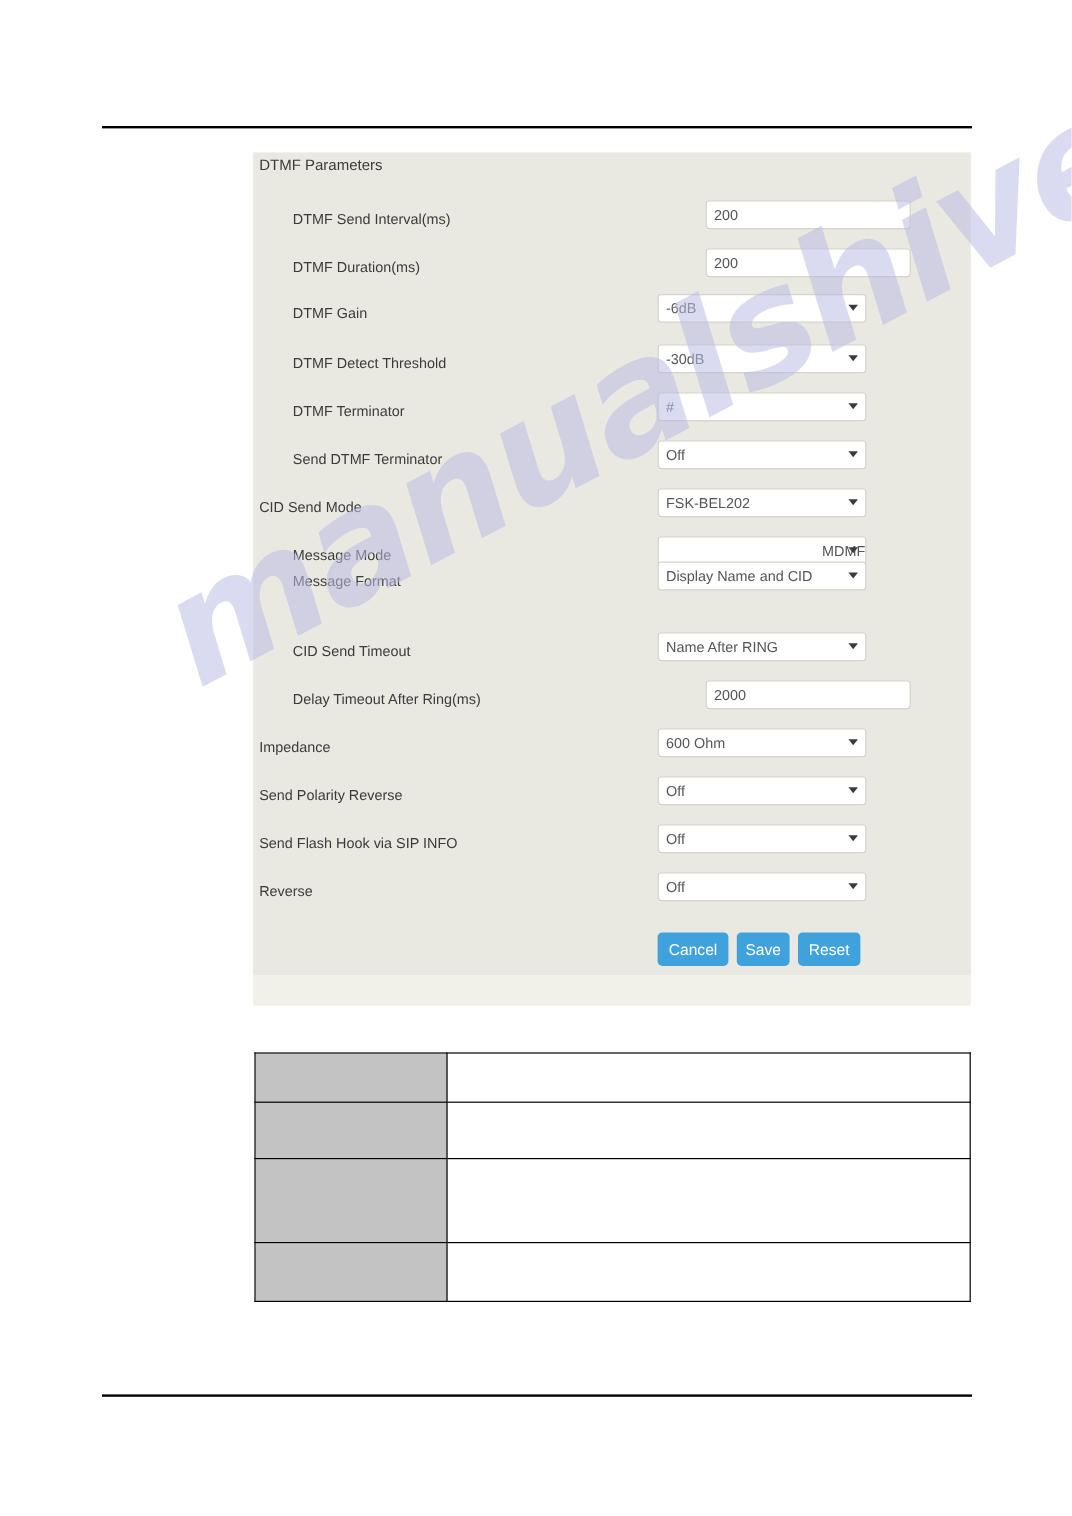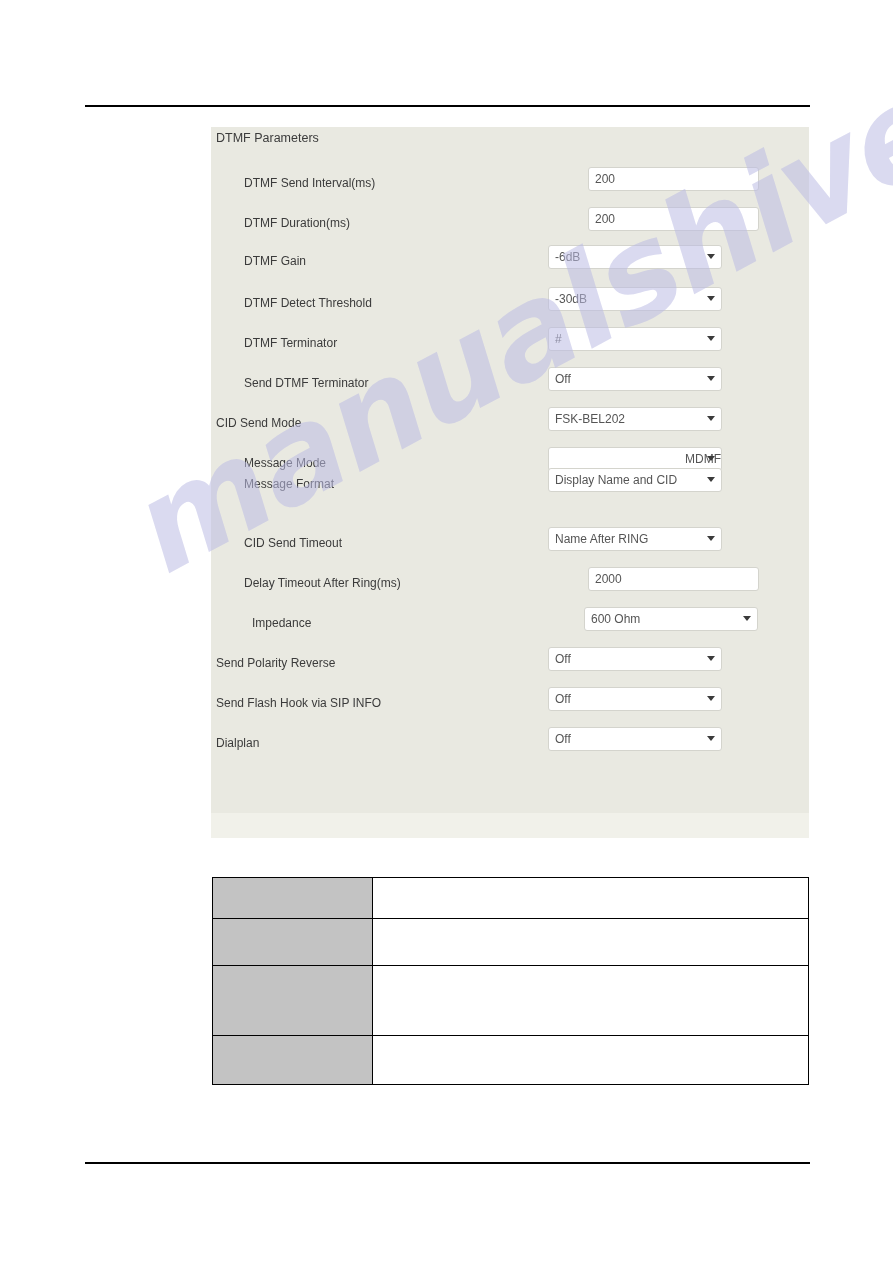--- a/index.html
+++ b/index.html
@@ -235,38 +235,43 @@
         <div class="field-select"><span>Display Name and CID</span><span class="caret"></span></div>
       </div>
       <div class="form-row" style="top: 397px;">
         <div class="row-label level1">CID Send Timeout</div>
         <div class="field-select"><span>Name After RING</span><span class="caret"></span></div>
       </div>
       <div class="form-row" style="top: 437px;">
         <div class="row-label level1">Delay Timeout After Ring(ms)</div>
         <div class="field-text">2000</div>
       </div>
-      <div class="form-row" style="top: 477px; margin-left: 36px;">
+      <div class="form-row" style="top: 477px;">
         <div class="row-label level0">Impedance</div>
         <div class="field-select"><span>600 Ohm</span><span class="caret"></span></div>
       </div>
       <div class="form-row" style="top: 517px; padding-left: 20px;">
         <div class="row-label level0">Send Polarity Reverse</div>
         <div class="field-select"><span>Off</span><span class="caret"></span></div>
       </div>
       <div class="form-row" style="top: 557px;">
         <div class="row-label level0">Send Flash Hook via SIP INFO</div>
         <div class="field-select"><span>Off</span><span class="caret"></span></div>
       </div>
       <div class="form-row" style="top: 597px;">
-        <div class="row-label level0">Dialplan</div>
+        <div class="row-label level0">Reverse</div>
         <div class="field-select"><span>Off</span><span class="caret"></span></div>
       </div>
     </div>
 
+  <div id="button-bar">
+    <button id="btn-cancel" class="btn">Cancel</button>
+    <button id="btn-save" class="btn">Save</button>
+    <button id="btn-reset" class="btn">Reset</button>
+  </div>
 </div>
 
 <div id="panel-footer-bar"></div>
 
 <table id="bottom-table">
   <tbody id="bottom-table-body">
       <tr style="height: 41px;">
         <td class="key-cell"></td>
         <td class="val-cell"></td>
       </tr>

